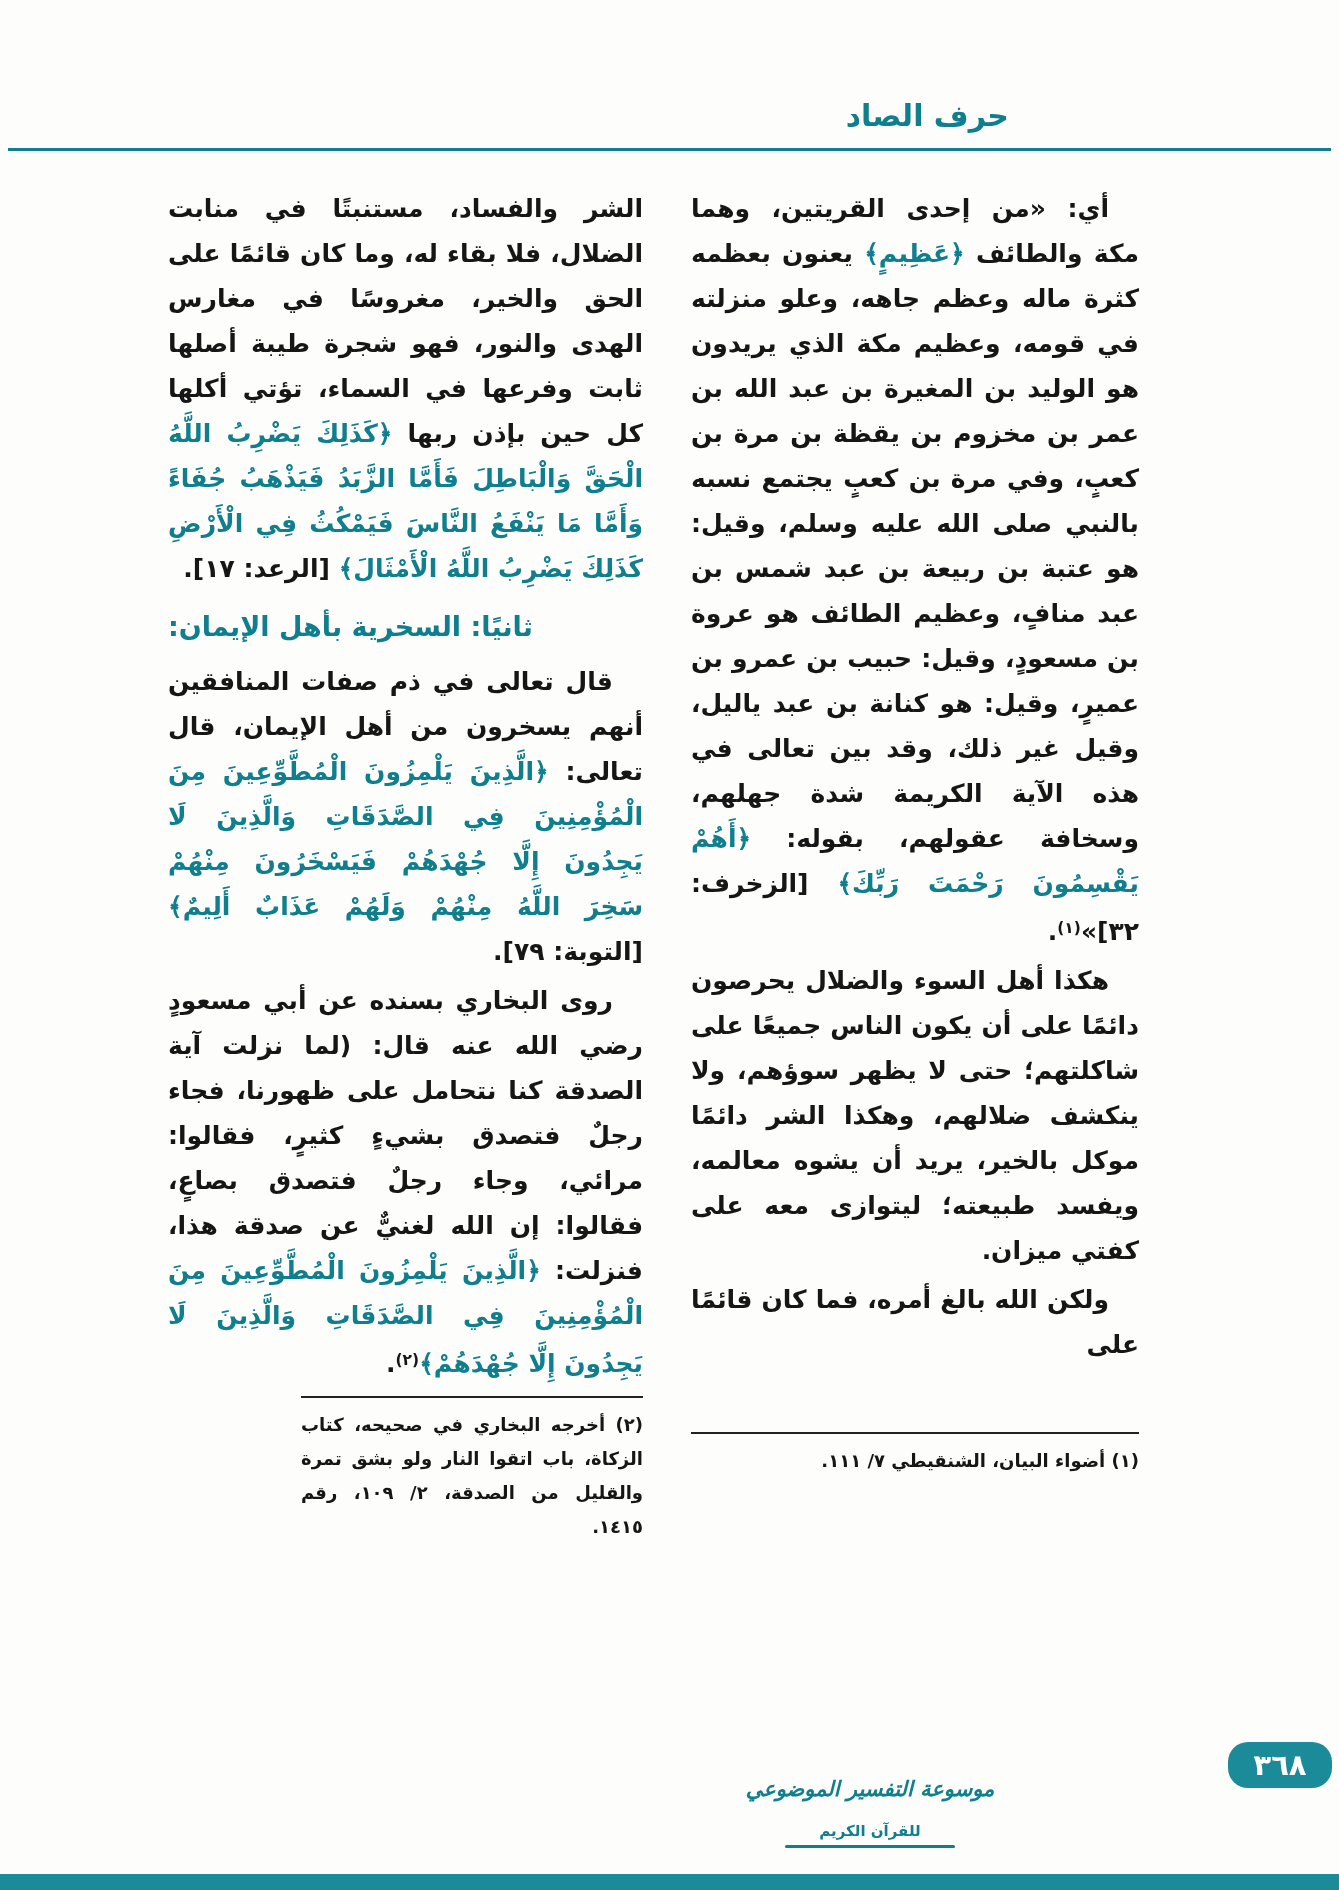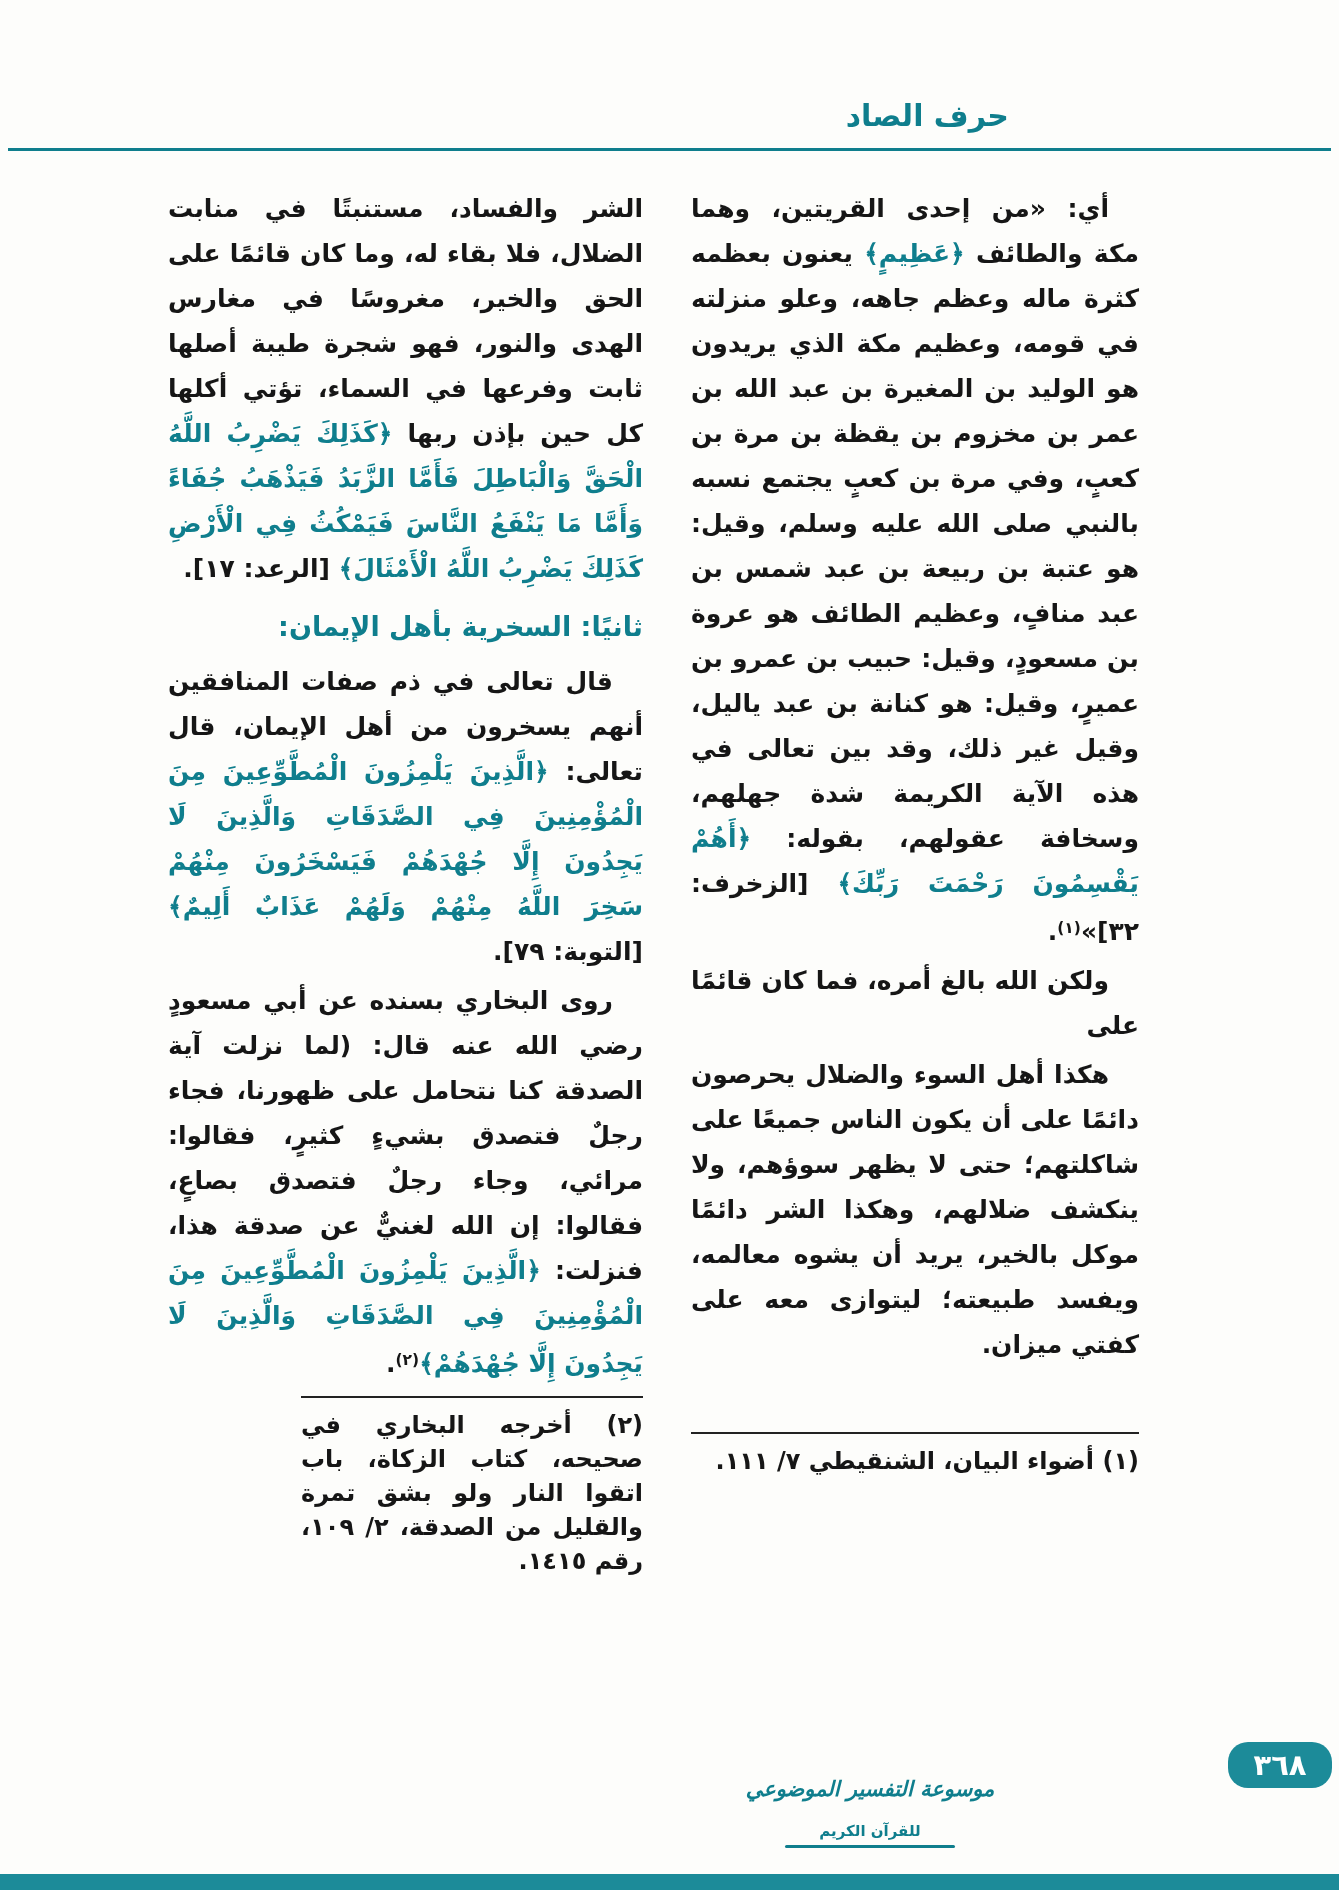--- a/index.html
+++ b/index.html
@@ -45,30 +45,30 @@
     text-align:justify;
     text-indent:30px;
     margin-bottom:4px;
   }
   .para.noindent{text-indent:0;}
   .quran{color:var(--teal);}
   .fn-ref{font-size:0.62em;vertical-align:7px;}
   .section-heading{
     color:var(--teal);
     font-size:27px;line-height:40px;font-weight:bold;
-    text-align:right;
+    text-align:left;
     margin:16px 0 12px;
   }
   
   .footnotes-block{margin-top:auto;padding-top:6px;}
   .fn-rule{height:2px;background:#222;margin-bottom:10px;}
   .col-right .fn-rule{width:100%;}
   .col-left .fn-rule{width:72%;}
   .footnote{
-    font-size:24px;line-height:34px;font-weight:bold;
+    font-size:18px;line-height:34px;font-weight:bold;
     text-align:justify;
   }
   .col-left .footnote{width:72%;}
   
   .footer-logo{
     position:absolute;bottom:42px;right:344px;width:250px;
     text-align:center;color:var(--teal);
   }
   .logo-line1{font-size:21px;font-weight:bold;line-height:1.3;font-style:italic;}
   .logo-line2{font-size:15px;font-weight:bold;margin-top:19px;}
@@ -95,22 +95,22 @@
 <div class="page">
 
   <div class="header-title">حرف الصاد</div>
   <div class="header-rule"></div>
 
   <div class="columns">
 
     <section class="col col-right">
       <div class="col-content">
           <p class="para"><span class="body-text">أي: «من إحدى القريتين، وهما مكة والطائف </span><span class="quran">﴿عَظِيمٍ﴾</span><span class="body-text"> يعنون بعظمه كثرة ماله وعظم جاهه، وعلو منزلته في قومه، وعظيم مكة الذي يريدون هو الوليد بن المغيرة بن عبد الله بن عمر بن مخزوم بن يقظة بن مرة بن كعبٍ، وفي مرة بن كعبٍ يجتمع نسبه بالنبي صلى الله عليه وسلم، وقيل: هو عتبة بن ربيعة بن عبد شمس بن عبد منافٍ، وعظيم الطائف هو عروة بن مسعودٍ، وقيل: حبيب بن عمرو بن عميرٍ، وقيل: هو كنانة بن عبد ياليل، وقيل غير ذلك، وقد بين تعالى في هذه الآية الكريمة شدة جهلهم، وسخافة عقولهم، بقوله: </span><span class="quran">﴿أَهُمْ يَقْسِمُونَ رَحْمَتَ رَبِّكَ﴾</span><span class="body-text"> [الزخرف: ٣٢]»</span><span class="fn-ref">(١)</span><span class="body-text">.</span></p>
+          <p class="para"><span class="body-text">هكذا أهل السوء والضلال يحرصون دائمًا على أن يكون الناس جميعًا على شاكلتهم؛ حتى لا يظهر سوؤهم، ولا ينكشف ضلالهم، وهكذا الشر دائمًا موكل بالخير، يريد أن يشوه معالمه، ويفسد طبيعته؛ ليتوازى معه على كفتي ميزان.</span></p>
           <p class="para"><span class="body-text">ولكن الله بالغ أمره، فما كان قائمًا على</span></p>
-          <p class="para"><span class="body-text">هكذا أهل السوء والضلال يحرصون دائمًا على أن يكون الناس جميعًا على شاكلتهم؛ حتى لا يظهر سوؤهم، ولا ينكشف ضلالهم، وهكذا الشر دائمًا موكل بالخير، يريد أن يشوه معالمه، ويفسد طبيعته؛ ليتوازى معه على كفتي ميزان.</span></p>
         </div>
       <div class="footnotes-block">
         <div class="fn-rule"></div>
         <div>
             <div class="footnote"><span class="fn-marker">(١)</span> <span>أضواء البيان، الشنقيطي ٧/ ١١١.</span></div>
           </div>
       </div>
     </section>
 
     <section class="col col-left">

